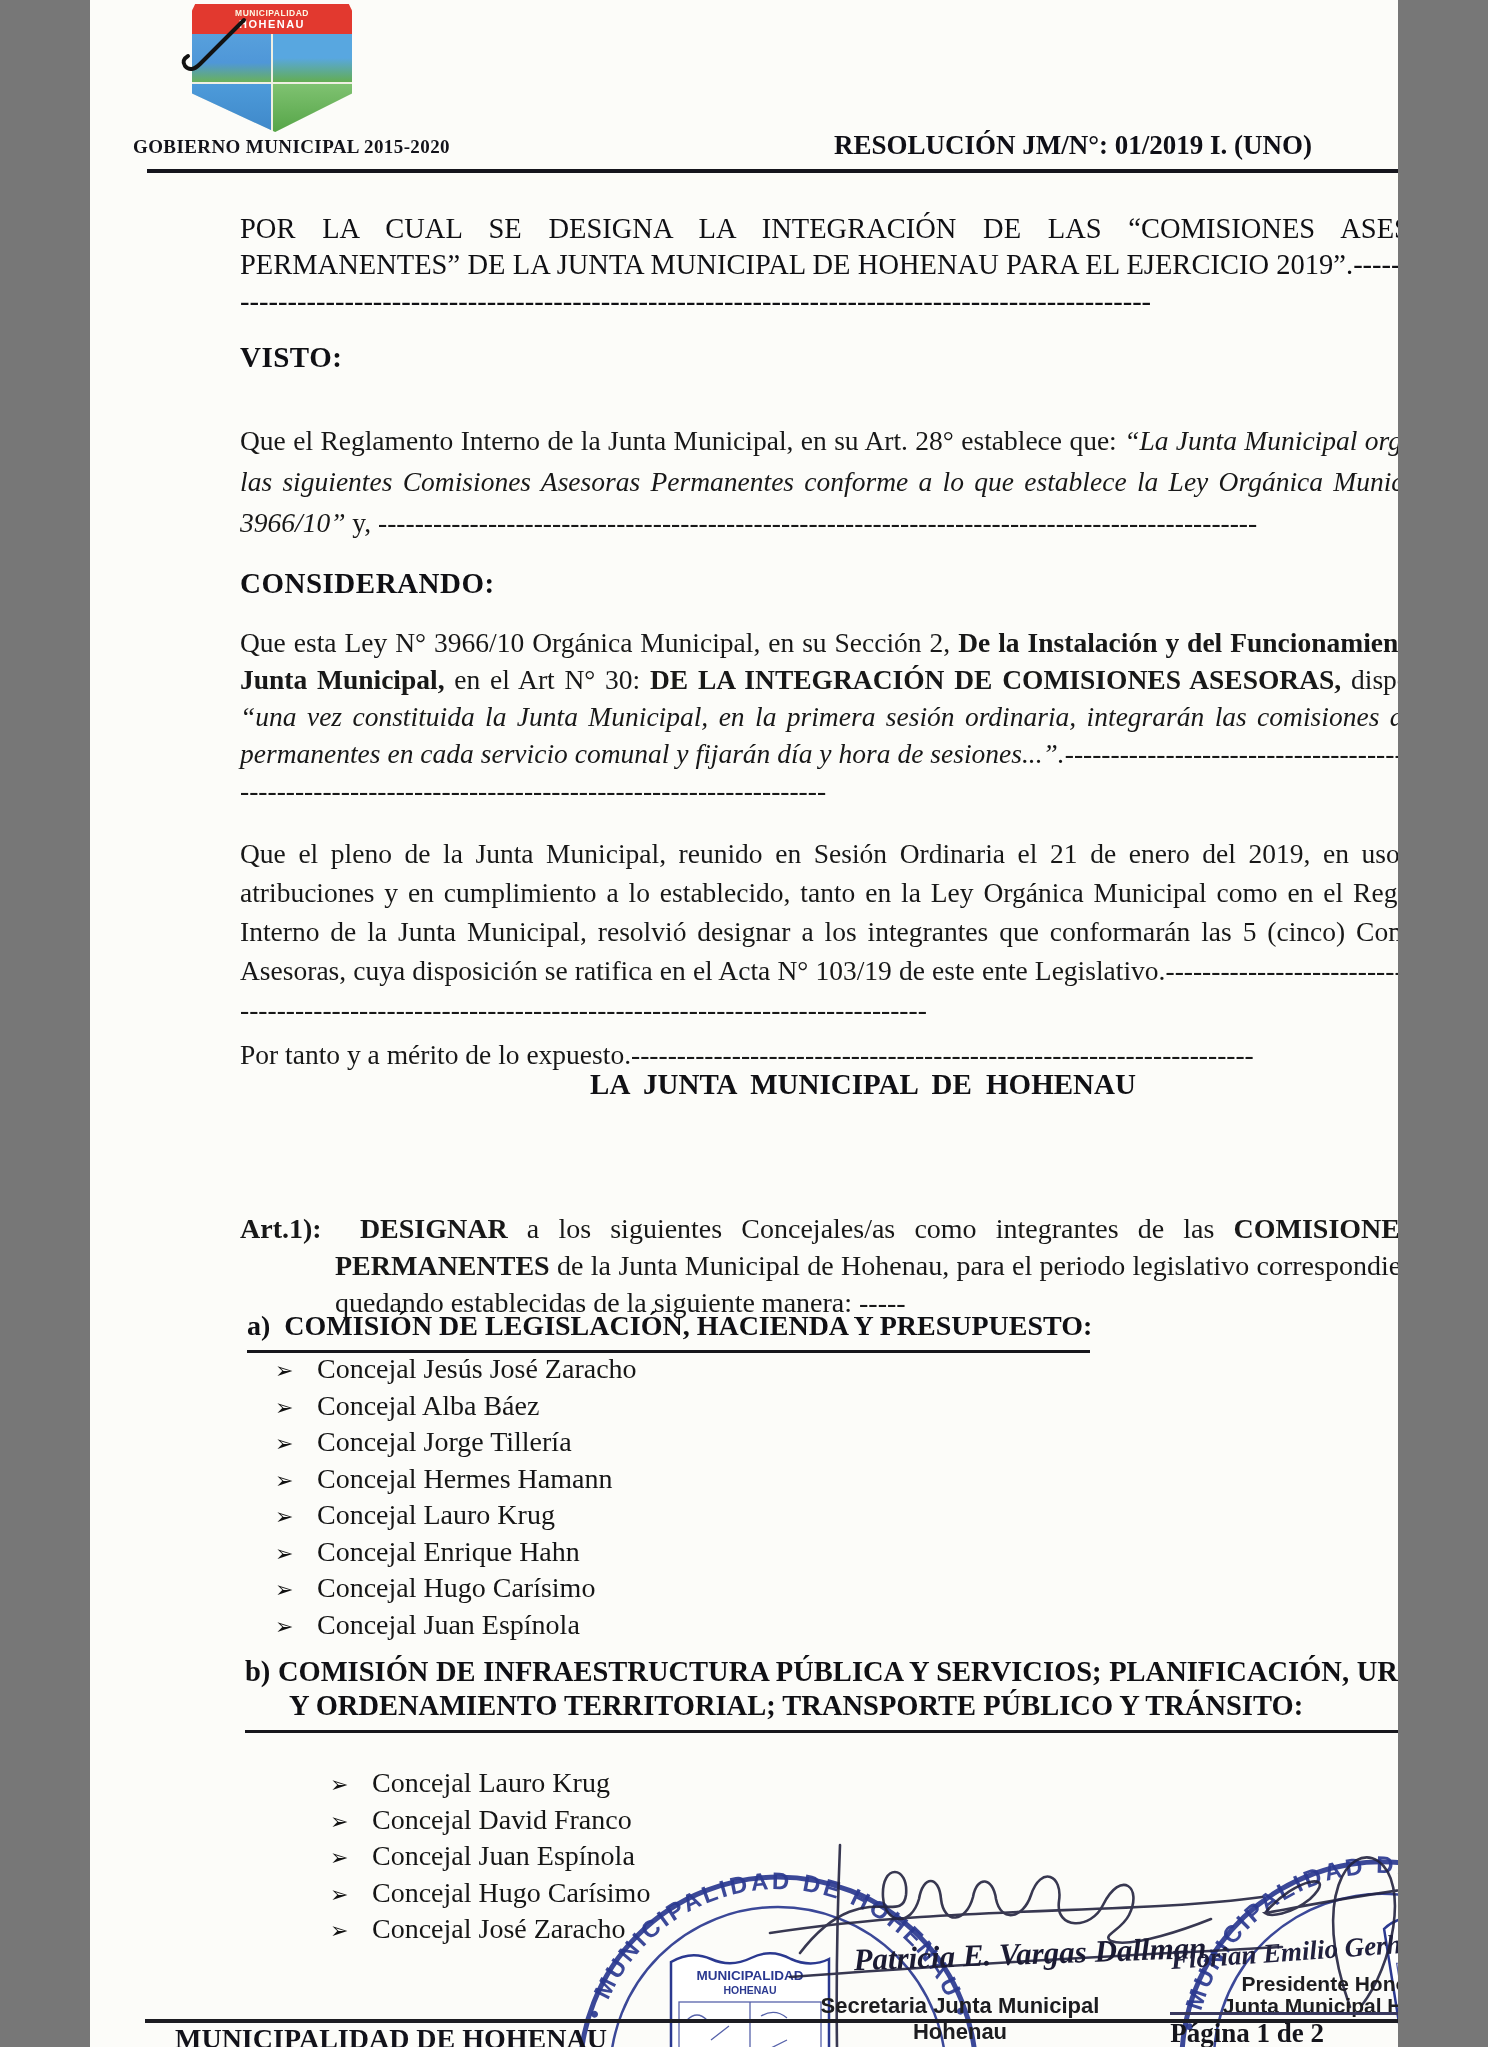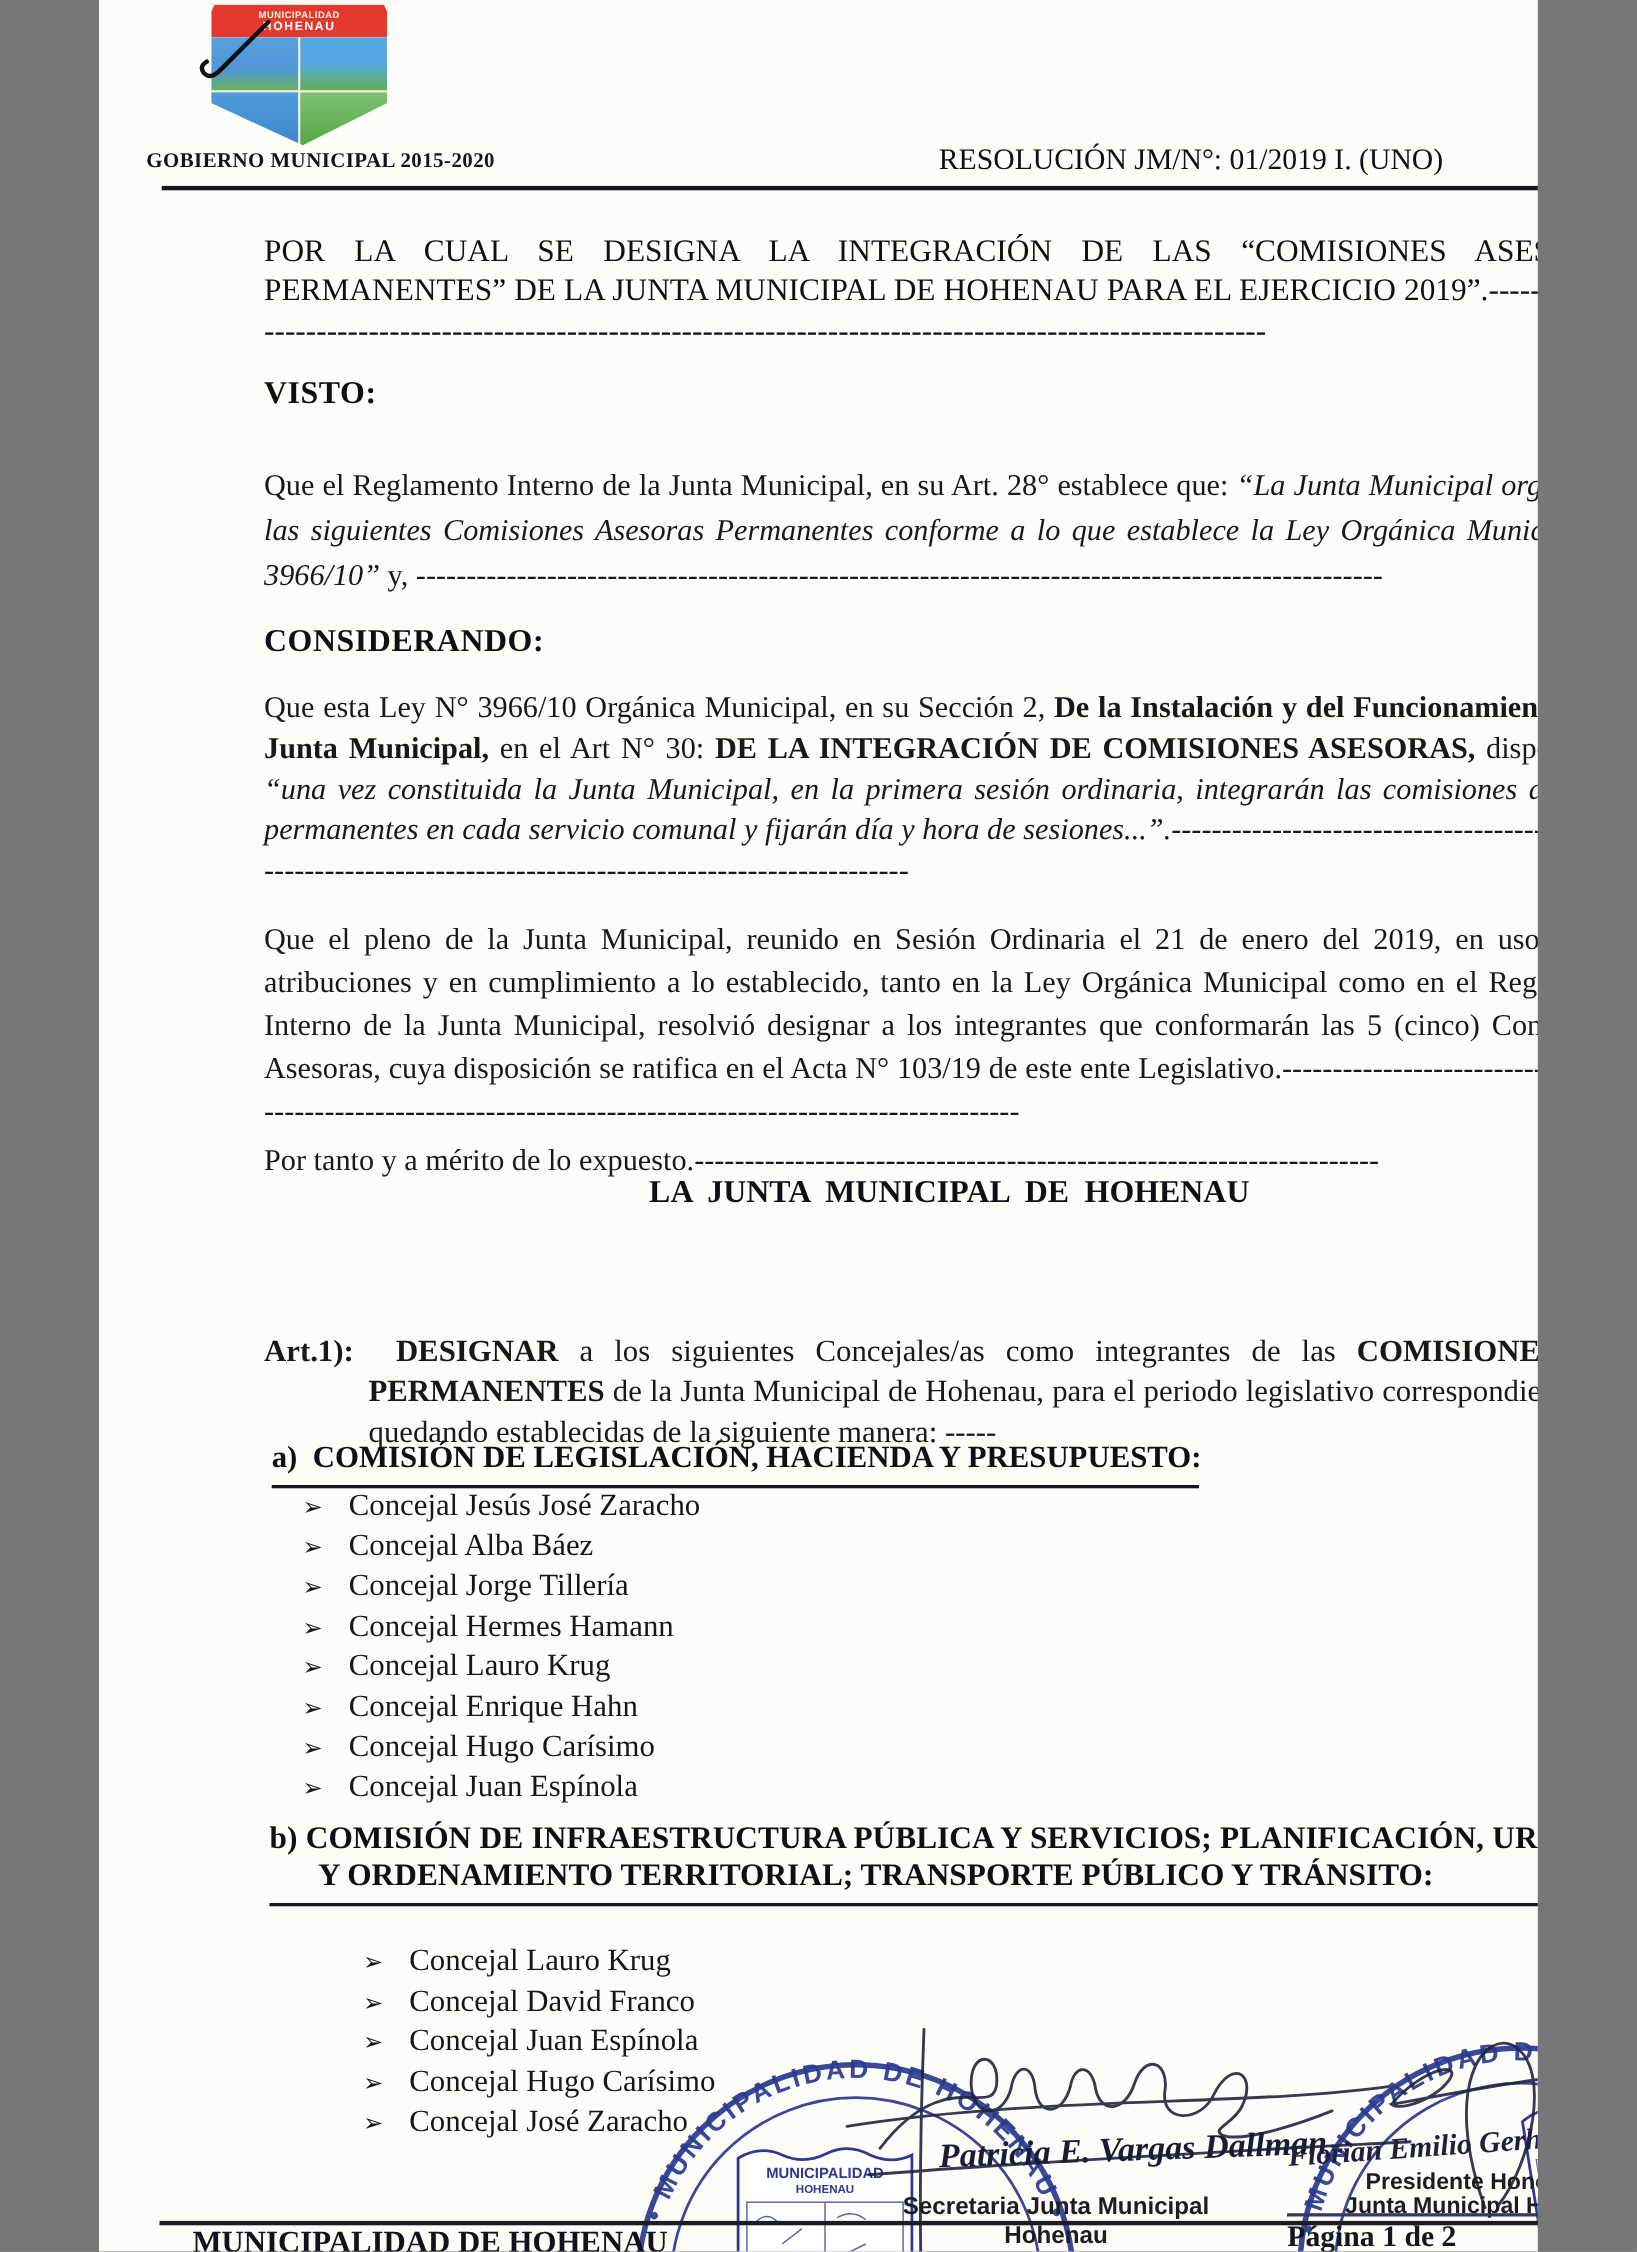--- a/index.html
+++ b/index.html
@@ -1,21 +1,21 @@
 <!DOCTYPE html>
 <html><head>
 <meta charset="utf-8">
 <style>
   html,body{margin:0;padding:0;background:#777;}
   .page{position:relative;width:1308px;height:2047px;background:#fcfcf9;overflow:hidden;
         font-family:"Liberation Serif", serif;color:#161616;margin:0 auto;}
   .abs{position:absolute;}
   
   .gov-line{left:43px;top:136px;font-size:19px;font-weight:bold;letter-spacing:.4px;color:#13131a;}
-  .res-no{right:86px;top:130px;font-size:27px;font-weight:normal;color:#0f0f16;}
+  .res-no{right:86px;top:130px;font-size:27px;font-weight:bold;color:#0f0f16;}
   .header-rule{left:57px;top:169px;width:1398px;height:3.5px;background:#15151d;}
   
   .logo{left:102px;top:4px;width:160px;height:128px;}
   .shield{width:100%;height:100%;clip-path:polygon(2% 0,98% 0,100% 5%,100% 70%,52% 100%,0 70%,0 5%);background:#f6f6ec;}
   .band{height:30px;background:#e2392f;display:flex;flex-direction:column;align-items:center;justify-content:center;}
   .band .l1{font-family:"Liberation Sans",sans-serif;font-size:8.5px;font-weight:bold;color:#fdf7e3;letter-spacing:.5px;line-height:9px;}
   .band .l2{font-family:"Liberation Sans",sans-serif;font-size:11px;font-weight:bold;color:#ffffff;letter-spacing:1.5px;line-height:12px;}
   .quads{position:relative;height:98px;display:grid;grid-template-columns:1fr 1fr;grid-template-rows:1fr 1fr;gap:2px;background:#efefe2;}
   .q1{background:linear-gradient(180deg,#57a0dc 0%,#4f97d8 60%,#69b15c 100%);}
   .q2{background:linear-gradient(180deg,#58a7e0 0%,#58a7e0 50%,#63ad52 100%);}

